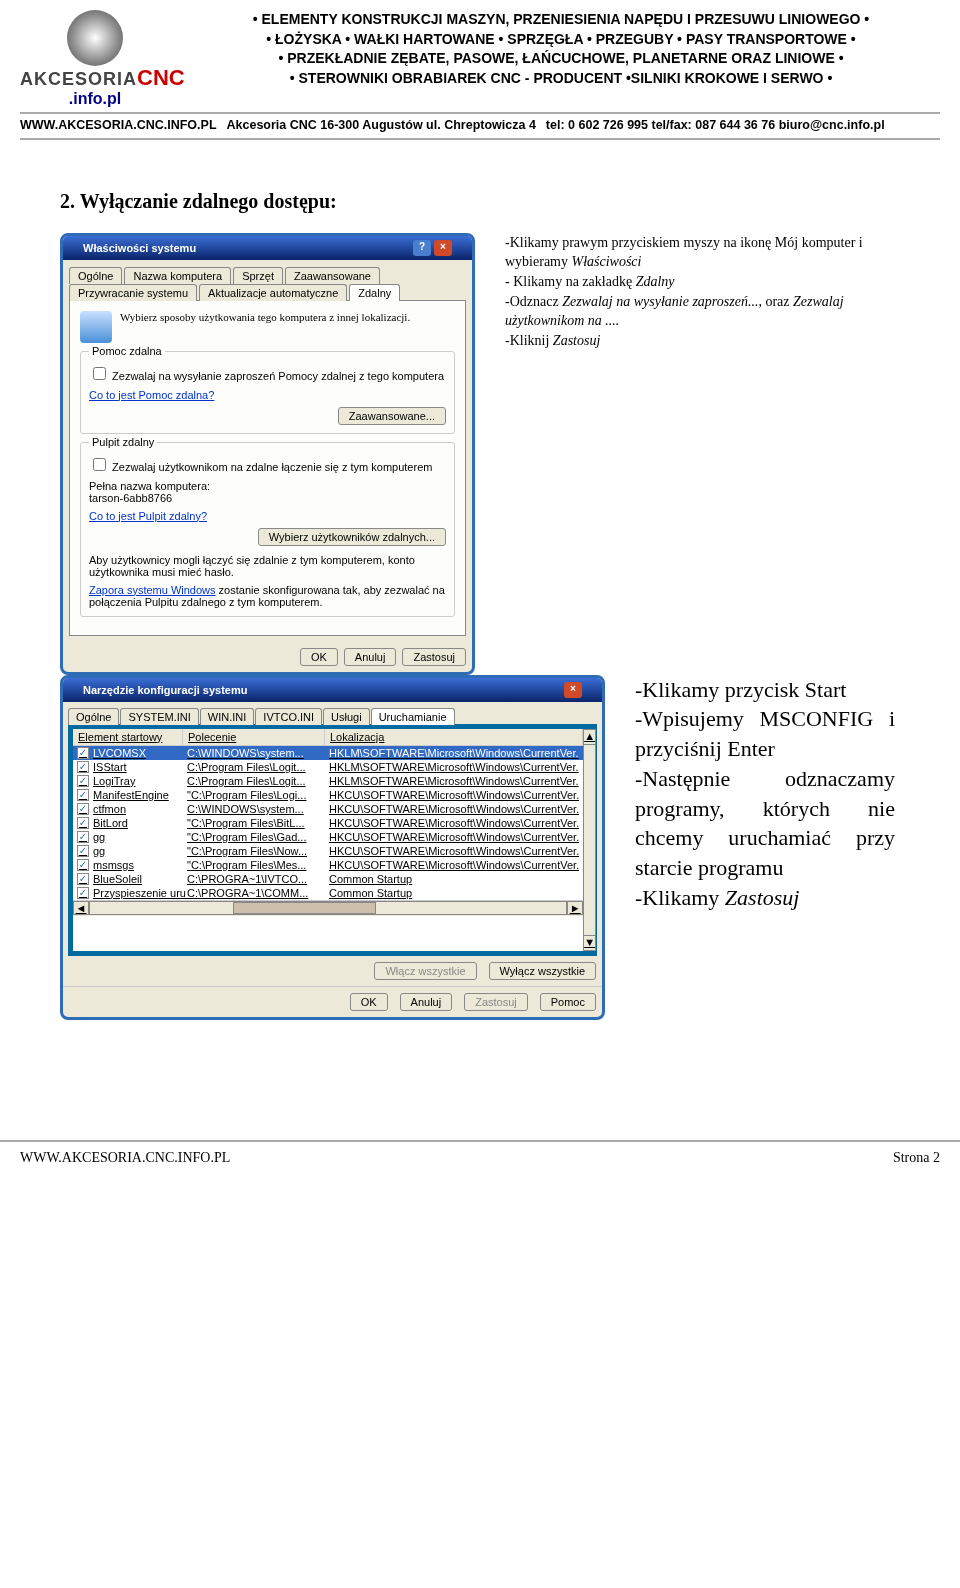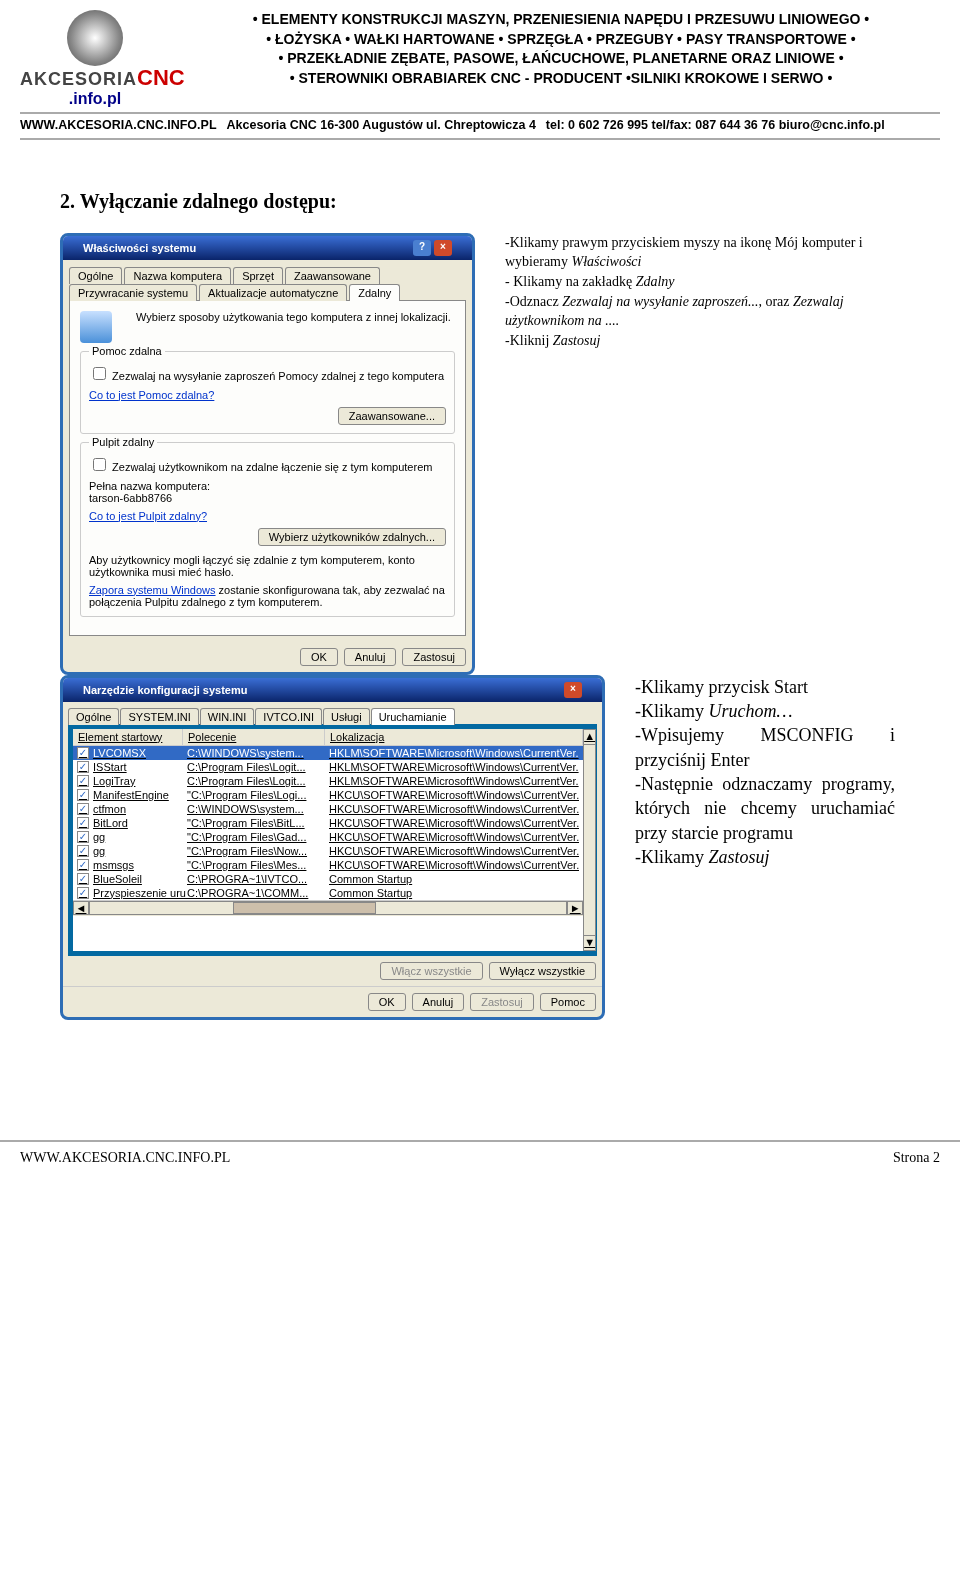--- a/index.html
+++ b/index.html
@@ -128,39 +128,39 @@
     position: relative;
   }
   .xp-group-title {
     position: absolute;
     top: -7px;
     left: 8px;
     background: #fdfdfb;
     padding: 0 3px;
     font-size: 11px;
   }
-  .xp-icon-row { display: flex; align-items: flex-start; gap: 24px; margin-bottom: 6px; }
+  .xp-icon-row { display: flex; align-items: flex-start; gap: 8px; margin-bottom: 6px; font-family: Liberation Serif, serif; }
   .xp-usericon {
     width: 32px; height: 32px;
     background: linear-gradient(#c8e0ff,#4a90d9);
     border-radius: 4px;
   }
   .xp-chk { margin-top: 4px; }
   .xp-link { color: #0033cc; text-decoration: underline; cursor: pointer; margin-top: 42px; }
   .xp-btn {
     background: #ece9d8;
     border: 1px solid #888;
     padding: 2px 10px;
     border-radius: 3px;
     display: inline-block;
   }
   .xp-btn-row { text-align: right; padding: 6px; display: flex; gap: 6px; justify-content: flex-end; }
   .sec3-text {
     font-family: "Times New Roman", serif;
-    font-size: 18px;
+    font-size: 22px;
     line-height: 1.35;
     text-align: justify;
     width: 260px;
   }
   
   .ms-window {
     width: 545px;
     border: 3px solid #2e6db5;
     border-radius: 8px;
     overflow: hidden;
@@ -200,21 +200,21 @@
     width: 12px; height: 12px;
     border: 1px solid #888;
     background: #fff;
     font-size: 10px;
     line-height: 10px;
     text-align: center;
     flex-shrink: 0;
     color: #316ac5;
   }
   .ms-scrollbar { width: 16px; background: #ece9d8; }
-  .ms-btns-row { display:flex; justify-content:flex-end; gap:6px; padding: 6px; }
+  .ms-btns-row { display:flex; justify-content:flex-end; gap:12px; padding: 6px; }
   .footer {
     border-top: 2px solid #aaa;
     padding: 8px 20px;
     display: flex;
     justify-content: space-between;
     font-size: 14px;
     font-family: "Times New Roman", serif;
     margin-top: 80px;
   }
   .row2 {
@@ -446,21 +446,20 @@
       <div class="ms-btns-row" style="border-top:1px solid #ccc">
         <span class="xp-btn">OK</span>
         <span class="xp-btn">Anuluj</span>
         <span class="xp-btn" style="color:#888">Zastosuj</span>
         <span class="xp-btn">Pomoc</span>
       </div>
     </div>
 
     <div class="sec3-text">
       <div>-Klikamy przycisk Start</div>
-      <div><span>-Klikamy </span><span class="instructions-em">Uruchom…</span></div>
       <div>-Wpisujemy MSCONFIG i przyciśnij Enter</div>
       <div>-Następnie odznaczamy programy, których nie chcemy uruchamiać przy starcie programu</div>
       <div><span>-Klikamy </span><span class="instructions-em">Zastosuj</span></div>
     </div>
   </div>
 </div>
 
 <div class="footer">
   <span>WWW.AKCESORIA.CNC.INFO.PL</span>
   <span>Strona 2</span>

